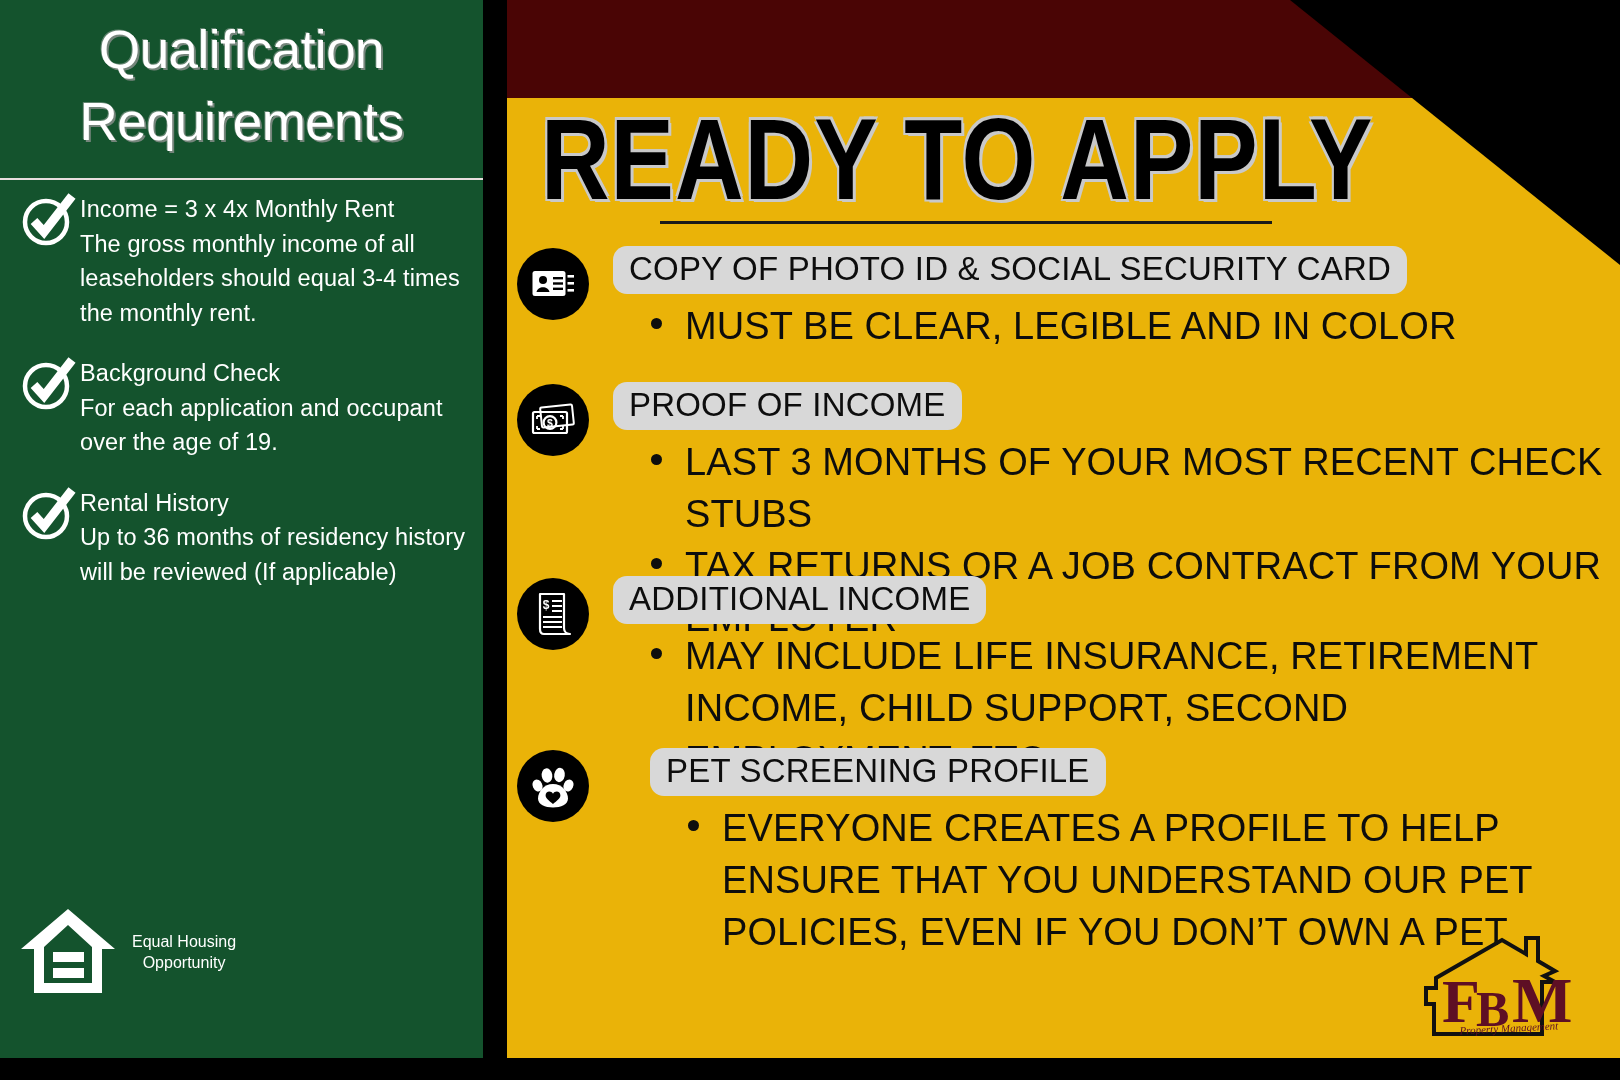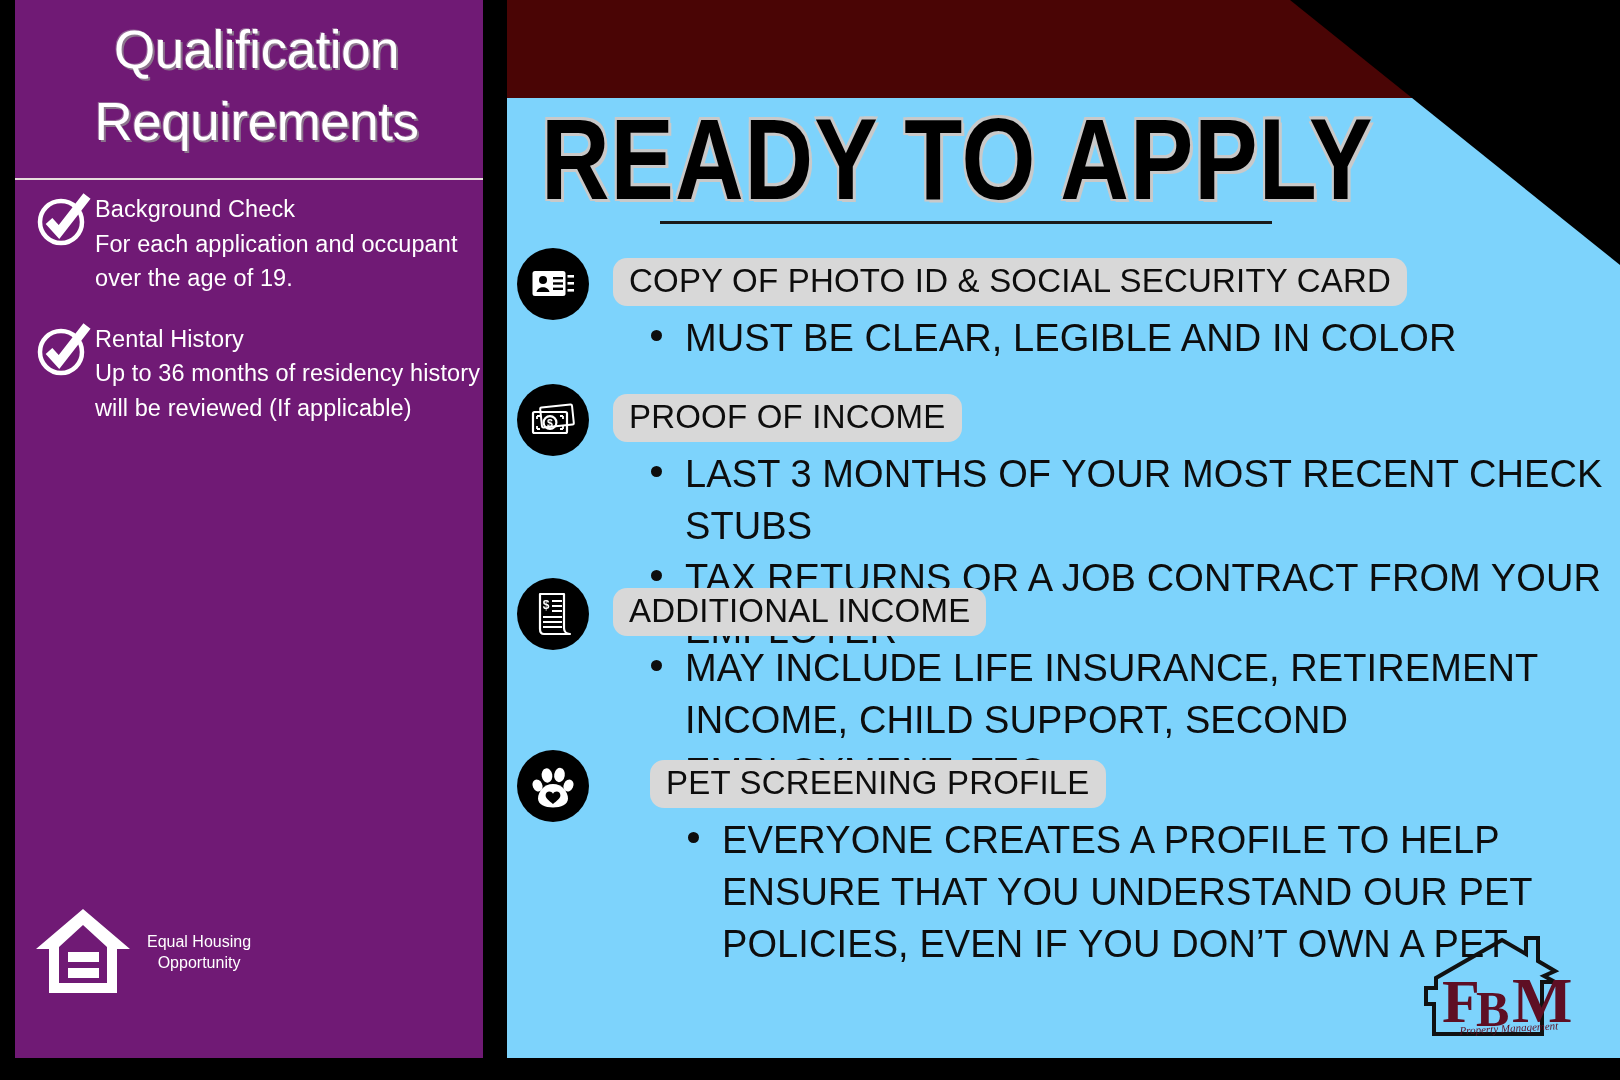--- a/index.html
+++ b/index.html
@@ -10,23 +10,23 @@
   }
   #poster{
     position:relative;
     width:1620px;height:1080px;
     background:#000000;
     overflow:hidden;
   }
 
   
   #left-panel{
-    position:absolute;left:15px;top:0;
+    position:absolute;left:0;top:0;
     width:578px;height:1058px;
-    background:#701a75;
+    background:#14532d;
     overflow:hidden;
   }
   #left-title{
     position:absolute;left:0;top:14px;width:483px;
     text-align:center;
     color:#ffffff;
     font-size:53px;
     line-height:1.36;
     font-weight:400;
     letter-spacing:-0.5px;
@@ -79,21 +79,21 @@
   
   #mid-stripe{
     position:absolute;left:483px;top:0;width:24px;height:1058px;
     background:#000000;
   }
 
   
   #right-panel{
     position:absolute;left:507px;top:0;
     width:1113px;height:1058px;
-    background:#7dd3fc;
+    background:#eab308;
     overflow:hidden;
   }
   #header-band{
     position:absolute;left:0;top:0;width:1113px;height:98px;
     background:#4a0505;
   }
   #corner-wedge{
     position:absolute;right:0;top:0;
     width:330px;height:265px;
     background:#000000;
@@ -127,21 +127,21 @@
   .sec-icon{
     flex:0 0 96px;
     margin-left:10px;
     padding-top:2px;
   }
   .icon-circle{
     width:72px;height:72px;border-radius:50%;
     background:#000000;
     display:flex;align-items:center;justify-content:center;
   }
-  .sec-body{flex:1;padding-right:10px;margin-top:12px;}
+  .sec-body{flex:1;padding-right:10px;}
   .sec-head{
     display:inline-block;
     background:#d8d8d8;
     border-radius:14px;
     padding:5px 16px 7px 16px;
     color:#0d0d0d;
     font-size:33px;
     line-height:1.08;
     font-weight:400;
     letter-spacing:0.2px;
@@ -187,20 +187,32 @@
 <div id="poster">
 
   <div id="left-panel">
 
     <div id="left-title">Qualification Requirements</div>
 
     <div id="left-divider"></div>
 
     <div id="left-list">
 
+      <div class="qual-item">
+        <span class="check-wrap">
+          <svg width="56" height="56" viewBox="0 0 56 56">
+            <circle cx="25" cy="30" r="21" fill="none" stroke="#ffffff" stroke-width="4.5"></circle>
+            <path d="M13 29 L23 40 L51 4" fill="none" stroke="#ffffff" stroke-width="9" stroke-linecap="butt" stroke-linejoin="miter"></path>
+          </svg>
+        </span>
+        <span class="qual-text">
+          <span class="qual-title">Income = 3 x 4x Monthly Rent</span>
+          <span class="qual-desc">The gross monthly income of all leaseholders should equal 3-4 times the monthly rent.</span>
+        </span>
+      </div>
 
       <div class="qual-item">
         <span class="check-wrap">
           <svg width="56" height="56" viewBox="0 0 56 56">
             <circle cx="25" cy="30" r="21" fill="none" stroke="#ffffff" stroke-width="4.5"></circle>
             <path d="M13 29 L23 40 L51 4" fill="none" stroke="#ffffff" stroke-width="9"></path>
           </svg>
         </span>
         <span class="qual-text">
           <span class="qual-title">Background Check</span>

